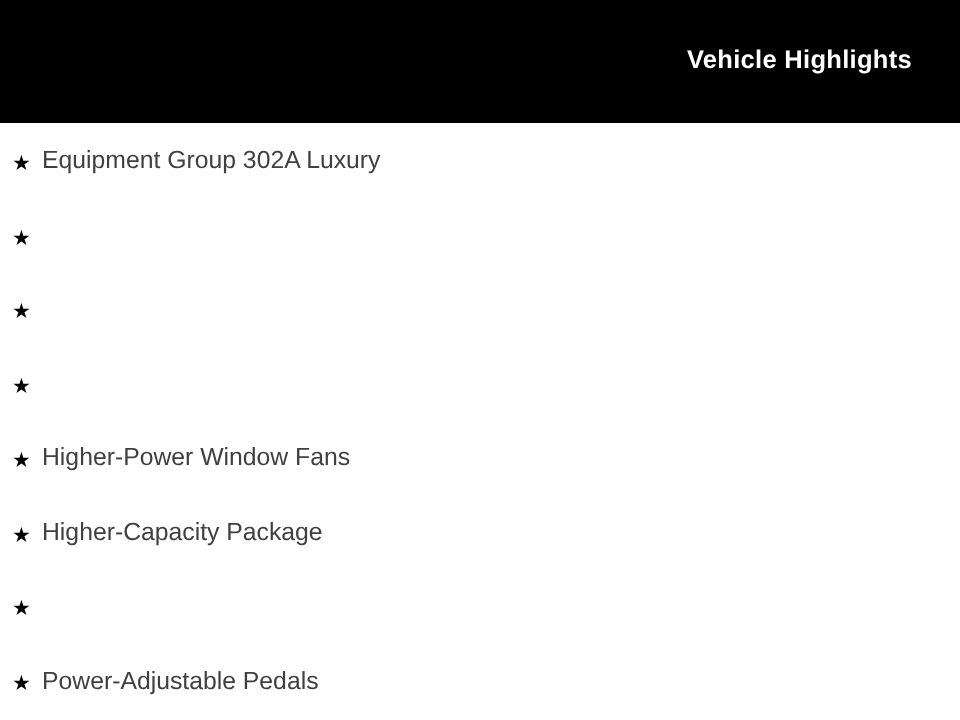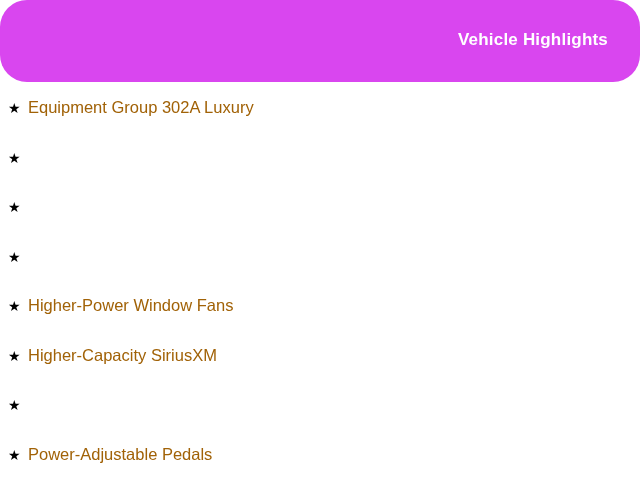--- a/index.html
+++ b/index.html
@@ -18,23 +18,22 @@
     width: 640px;
     height: 480px;
     background: #ffffff;
   }
   .header-bar {
     position: absolute;
     top: 0;
     left: 0;
     width: 640px;
     height: 82px;
-    background: #d946ef;
+    background: #000000;
     box-sizing: border-box;
-    border-radius: 27px;
   }
   .header-title {
     position: absolute;
     right: 32px;
     top: 30px;
     color: #ffffff;
     font-size: 17px;
     font-weight: bold;
     letter-spacing: 0.2px;
     white-space: nowrap;
@@ -59,21 +58,21 @@
     flex: 0 0 auto;
     width: 20px;
     color: #000000;
     font-size: 14px;
     line-height: 1;
     padding-top: 19px;
     text-align: left;
   }
   .item-label {
     flex: 1 1 auto;
-    color: #a16207;
+    color: #404040;
     font-size: 16.5px;
     line-height: 1;
     padding-top: 17px;
     white-space: nowrap;
   }
 </style>
 </head>
 <body>
 
 <div class="page">
@@ -101,21 +100,21 @@
       <span class="bullet-star">★</span>
     </li>
 
     <li class="highlight-item">
       <span class="bullet-star">★</span>
       <span class="item-label">Higher-Power Window Fans</span>
     </li>
 
     <li class="highlight-item">
       <span class="bullet-star">★</span>
-      <span class="item-label">Higher-Capacity SiriusXM</span>
+      <span class="item-label">Higher-Capacity Package</span>
     </li>
 
     <li class="highlight-item">
       <span class="bullet-star">★</span>
     </li>
 
     <li class="highlight-item">
       <span class="bullet-star">★</span>
       <span class="item-label">Power-Adjustable Pedals</span>
     </li>

